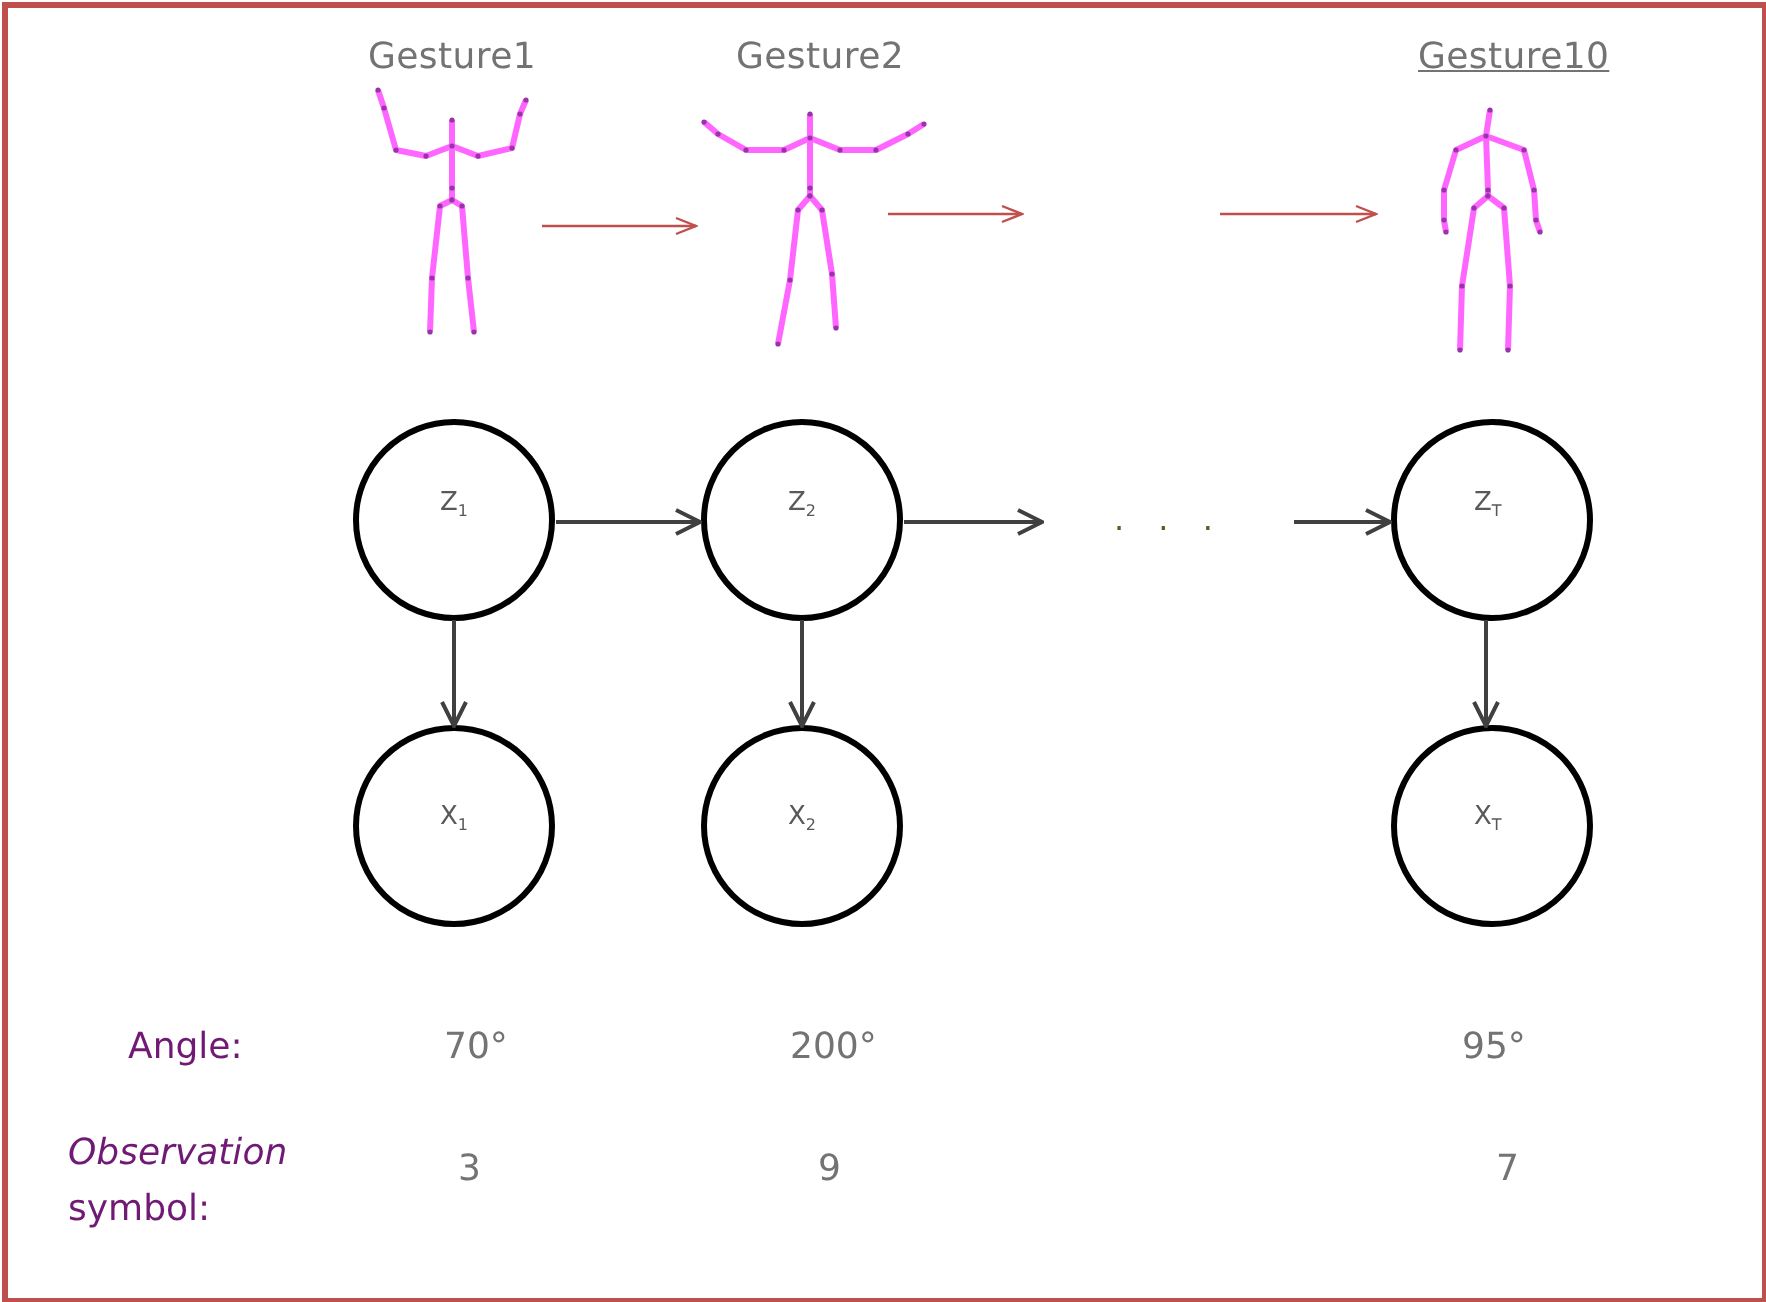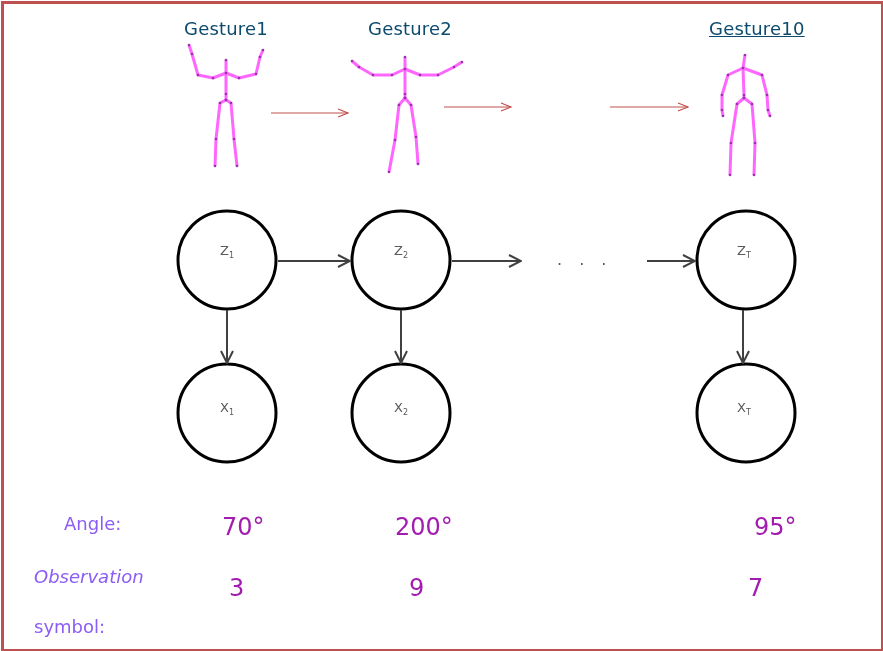--- a/index.html
+++ b/index.html
@@ -1,21 +1,21 @@
 <!DOCTYPE html>
 <html><head>
   <meta charset="utf-8">
   <style>
     html, body { margin: 0; padding: 0; background: #ffffff; }
     body { width: 883px; height: 651px; position: relative; overflow: hidden; font-family: "DejaVu Sans", "Liberation Sans", sans-serif; }
     .frame { position: absolute; left: 1px; top: 1px; width: 877px; height: 645px; border: 3px solid #c0504d; box-sizing: content-box; }
     svg#diagram { position: absolute; left: 0; top: 0; }
-    .gesture-label { position: absolute; font-size: 18px; color: #0c4a6e; font-family: "DejaVu Sans", sans-serif; letter-spacing: 0.2px; }
-    .row-label { position: absolute; font-size: 18px; color: #8b5cf6; line-height: 28px; }
-    .val { position: absolute; font-size: 24px; color: #a21caf; }
+    .gesture-label { position: absolute; font-size: 18px; color: #737373; font-family: "DejaVu Sans", sans-serif; letter-spacing: 0.2px; }
+    .row-label { position: absolute; font-size: 18px; color: #701a75; line-height: 28px; }
+    .val { position: absolute; font-size: 18px; color: #737373; }
     .node-label { font-family: "DejaVu Sans", sans-serif; font-size: 13px; fill: #595959; }
     .node-sub { font-family: "DejaVu Sans", sans-serif; font-size: 8px; fill: #595959; }
   </style>
 </head>
 <body>
 
 <div class="frame"></div>
 
 <span class="gesture-label" style="left:184px; top:18px;">Gesture1</span>
 <span class="gesture-label" style="left:368px; top:18px;">Gesture2</span>
@@ -139,21 +139,21 @@
   <text x="394" y="255" class="node-label"><tspan>Z</tspan><tspan class="node-sub" dy="3">2</tspan></text>
   <text x="737" y="255" class="node-label"><tspan>Z</tspan><tspan class="node-sub" dy="3">T</tspan></text>
 
   <text x="220" y="412" class="node-label"><tspan>X</tspan><tspan class="node-sub" dy="3">1</tspan></text>
   <text x="394" y="412" class="node-label"><tspan>X</tspan><tspan class="node-sub" dy="3">2</tspan></text>
   <text x="737" y="412" class="node-label"><tspan>X</tspan><tspan class="node-sub" dy="3">T</tspan></text>
 </svg>
 
 <span class="row-label" style="left:64px; top:510px;">Angle:</span>
 <span class="row-label" style="left:34px; top:563px;font-style:italic;">Observation</span>
-<span class="row-label" style="left:34px; top:613px;">symbol:</span>
+<span class="row-label" style="left:34px; top:591px;">symbol:</span>
 
 <span class="val" style="left:222px; top:513px;">70°</span>
 <span class="val" style="left:395px; top:513px;">200°</span>
-<span class="val" style="left:731px; top:513px;margin-left:23px;">95°</span>
+<span class="val" style="left:731px; top:513px;">95°</span>
 
 <span class="val" style="left:229px; top:574px;">3</span>
 <span class="val" style="left:409px; top:574px;">9</span>
 <span class="val" style="left:748px; top:574px;">7</span>
 
 </body></html>

